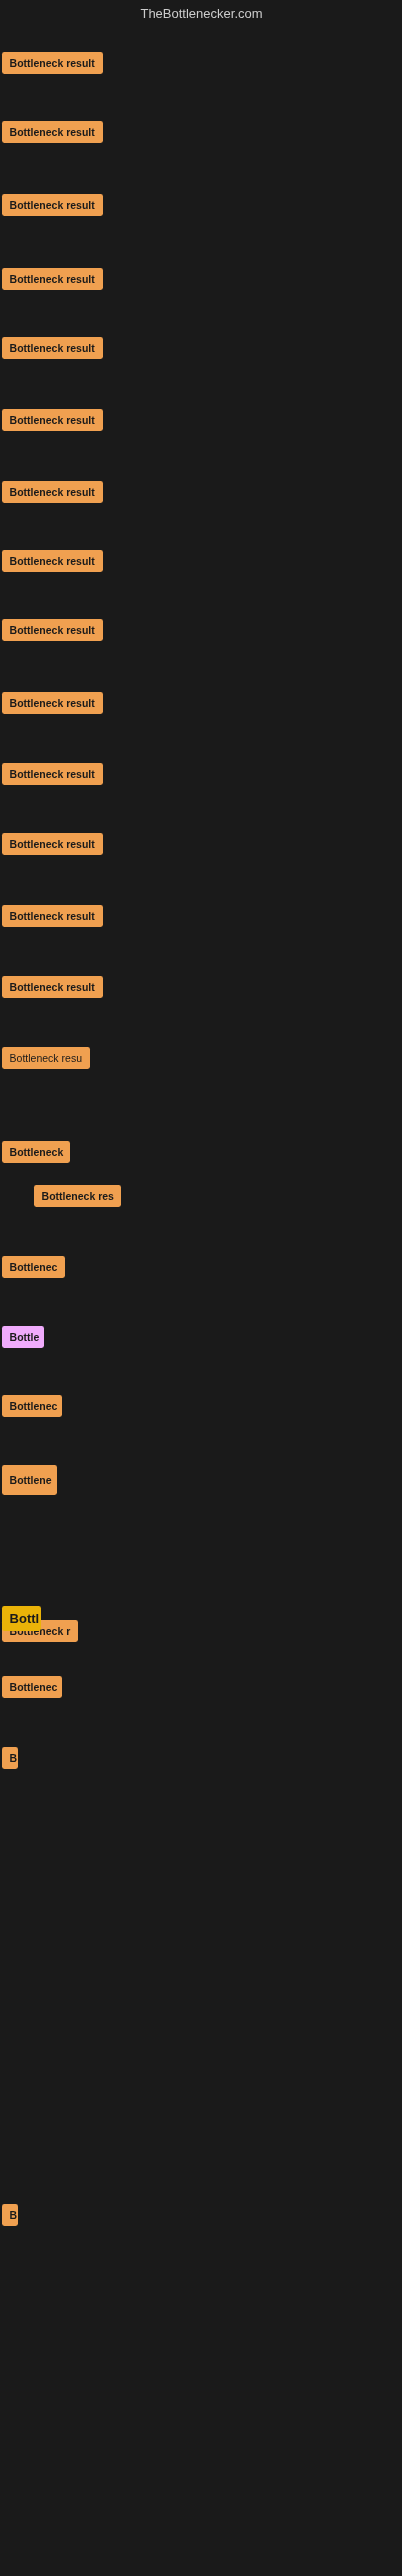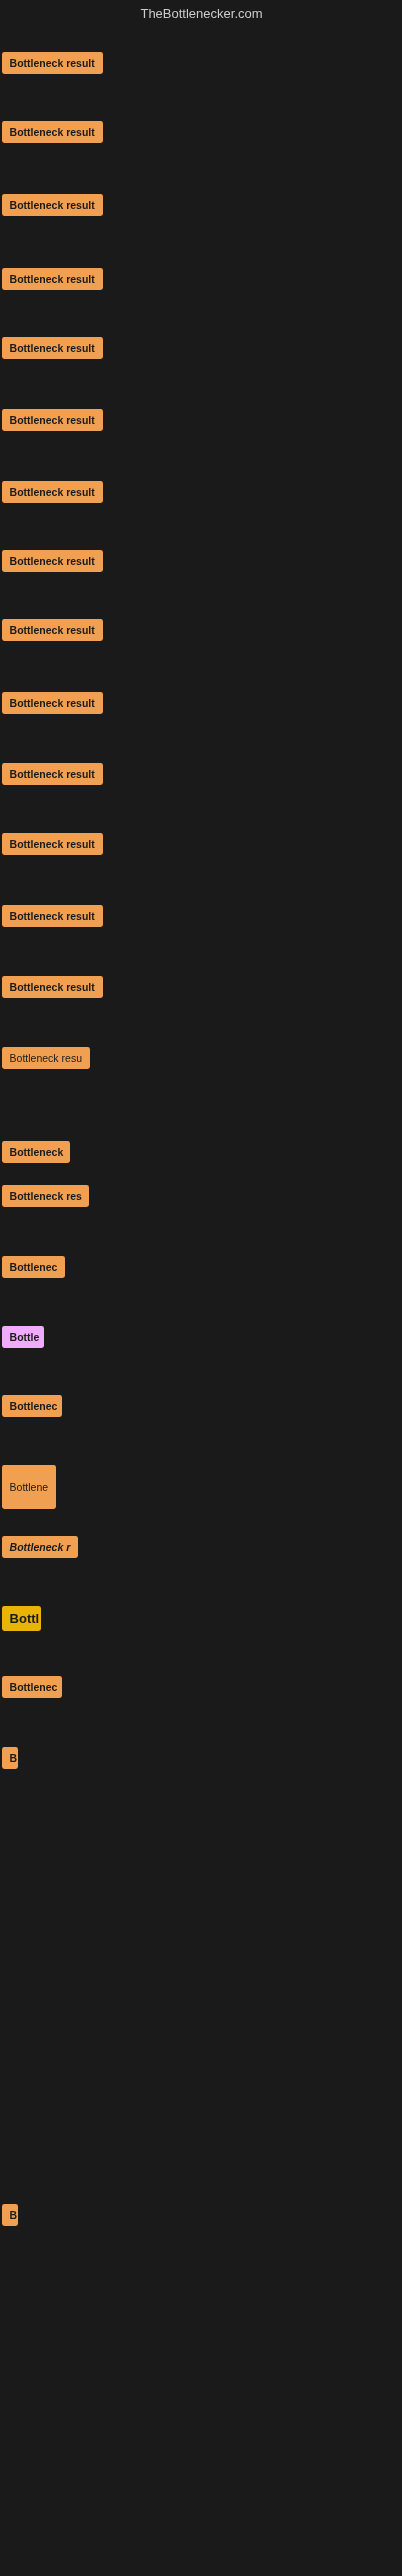--- a/index.html
+++ b/index.html
@@ -74,36 +74,36 @@
       </div>
       <div style="position: absolute; top: 970px; left: 0px; width: 403px; height: 64px; display: flex; align-items: flex-start; padding-top: 6.4px;">
         <div style="background-color: rgb(240, 160, 80); color: rgb(26, 26, 26); font-size: 10.5px; font-weight: bold; padding: 4.8px 8px; border-radius: 2.4px; white-space: nowrap; margin-left: 1.6px; max-width: 102px; overflow: hidden;">Bottleneck result</div>
       </div>
       <div style="position: absolute; top: 1041px; left: 0px; width: 403px; height: 64px; display: flex; align-items: flex-start; padding-top: 6.4px;">
         <div style="background-color: rgb(240, 160, 80); color: rgb(26, 26, 26); font-size: 10.5px; font-weight: normal; padding: 4.8px 8px; border-radius: 2.4px; white-space: nowrap; margin-left: 1.6px; max-width: 95px; overflow: hidden;">Bottleneck resu</div>
       </div>
       <div style="position: absolute; top: 1135px; left: 0px; width: 403px; height: 64px; display: flex; align-items: flex-start; padding-top: 6.4px;">
         <div style="background-color: rgb(240, 160, 80); color: rgb(26, 26, 26); font-size: 10.5px; font-weight: bold; padding: 4.8px 8px; border-radius: 2.4px; white-space: nowrap; margin-left: 1.6px; max-width: 68px; overflow: hidden;">Bottleneck</div>
       </div>
-      <div style="position: absolute; top: 1179px; left: 0px; width: 403px; height: 64px; display: flex; align-items: flex-start; padding-top: 6.4px;">
+      <div style="position: absolute; top: 1179px; left: 0px; width: 403px; height: 64px; display: flex; align-items: flex-start; padding-top: 6.4px; padding-left: 32px;">
         <div style="background-color: rgb(240, 160, 80); color: rgb(26, 26, 26); font-size: 10.5px; font-weight: bold; padding: 4.8px 8px; border-radius: 2.4px; white-space: nowrap; margin-left: 1.6px; max-width: 87px; overflow: hidden;">Bottleneck res</div>
       </div>
       <div style="position: absolute; top: 1250px; left: 0px; width: 403px; height: 64px; display: flex; align-items: flex-start; padding-top: 6.4px;">
         <div style="background-color: rgb(240, 160, 80); color: rgb(26, 26, 26); font-size: 10.5px; font-weight: bold; padding: 4.8px 8px; border-radius: 2.4px; white-space: nowrap; margin-left: 1.6px; max-width: 63px; overflow: hidden;">Bottlenec</div>
       </div>
       <div style="position: absolute; top: 1320px; left: 0px; width: 403px; height: 64px; display: flex; align-items: flex-start; padding-top: 6.4px;">
         <div style="background-color: #f0abfc; color: rgb(26, 26, 26); font-size: 10.5px; font-weight: bold; padding: 4.8px 8px; border-radius: 2.4px; white-space: nowrap; margin-left: 1.6px; max-width: 42px; overflow: hidden;">Bottle</div>
       </div>
       <div style="position: absolute; top: 1389px; left: 0px; width: 403px; height: 64px; display: flex; align-items: flex-start; padding-top: 6.4px;">
         <div style="background-color: rgb(240, 160, 80); color: rgb(26, 26, 26); font-size: 10.5px; font-weight: bold; padding: 4.8px 8px; border-radius: 2.4px; white-space: nowrap; margin-left: 1.6px; max-width: 60px; overflow: hidden;">Bottlenec</div>
       </div>
       <div style="position: absolute; top: 1459px; left: 0px; width: 403px; height: 64px; display: flex; align-items: flex-start; padding-top: 6.4px;">
-        <div style="background-color: rgb(240, 160, 80); color: rgb(26, 26, 26); font-size: 10.5px; font-weight: normal; padding: 16px 8px; border-radius: 2.4px; white-space: nowrap; margin-left: 1.6px; max-width: 55px; overflow: hidden;">Bottlene</div>
+        <div style="background-color: rgb(240, 160, 80); color: rgb(26, 26, 26); font-size: 10.5px; font-weight: bold; padding: 9px 8px; border-radius: 2.4px; white-space: nowrap; margin-left: 1.6px; max-width: 55px; overflow: hidden;">Bottlene</div>
       </div>
-      <div style="position: absolute; top: 1530px; left: 0px; width: 348px; height: 64px; display: flex; align-items: flex-start; padding-top: 6.4px; font-style: italic;">
+      <div style="position: absolute; top: 1614px; left: 0px; width: 348px; height: 64px; display: flex; align-items: flex-start; padding-top: 6.4px;">
         <div style="background-color: rgb(240, 160, 80); color: rgb(26, 26, 26); font-size: 10.5px; font-weight: bold; padding: 4.8px 8px; border-radius: 2.4px; white-space: nowrap; margin-left: 1.6px; max-width: 79px; overflow: hidden;">Bottleneck r</div>
       </div>
       <div style="position: absolute; top: 1600px; left: 0px; width: 403px; height: 64px; display: flex; align-items: flex-start; padding-top: 6.4px;">
         <div style="background-color: #eab308; color: rgb(26, 26, 26); font-size: 13px; font-weight: bold; padding: 4.8px 8px; border-radius: 2.4px; white-space: nowrap; margin-left: 1.6px; max-width: 39px; overflow: hidden;">Bottl</div>
       </div>
       <div style="position: absolute; top: 1670px; left: 0px; width: 403px; height: 64px; display: flex; align-items: flex-start; padding-top: 6.4px;">
         <div style="background-color: rgb(240, 160, 80); color: rgb(26, 26, 26); font-size: 10.5px; font-weight: bold; padding: 4.8px 8px; border-radius: 2.4px; white-space: nowrap; margin-left: 1.6px; max-width: 60px; overflow: hidden;">Bottlenec</div>
       </div>
       <div style="position: absolute; top: 1741px; left: 0px; width: 403px; height: 64px; display: flex; align-items: flex-start; padding-top: 6.4px;">
         <div style="background-color: rgb(240, 160, 80); color: rgb(26, 26, 26); font-size: 10.5px; font-weight: bold; padding: 4.8px 8px; border-radius: 2.4px; white-space: nowrap; margin-left: 1.6px; max-width: 14.5px; overflow: hidden;">B</div>

